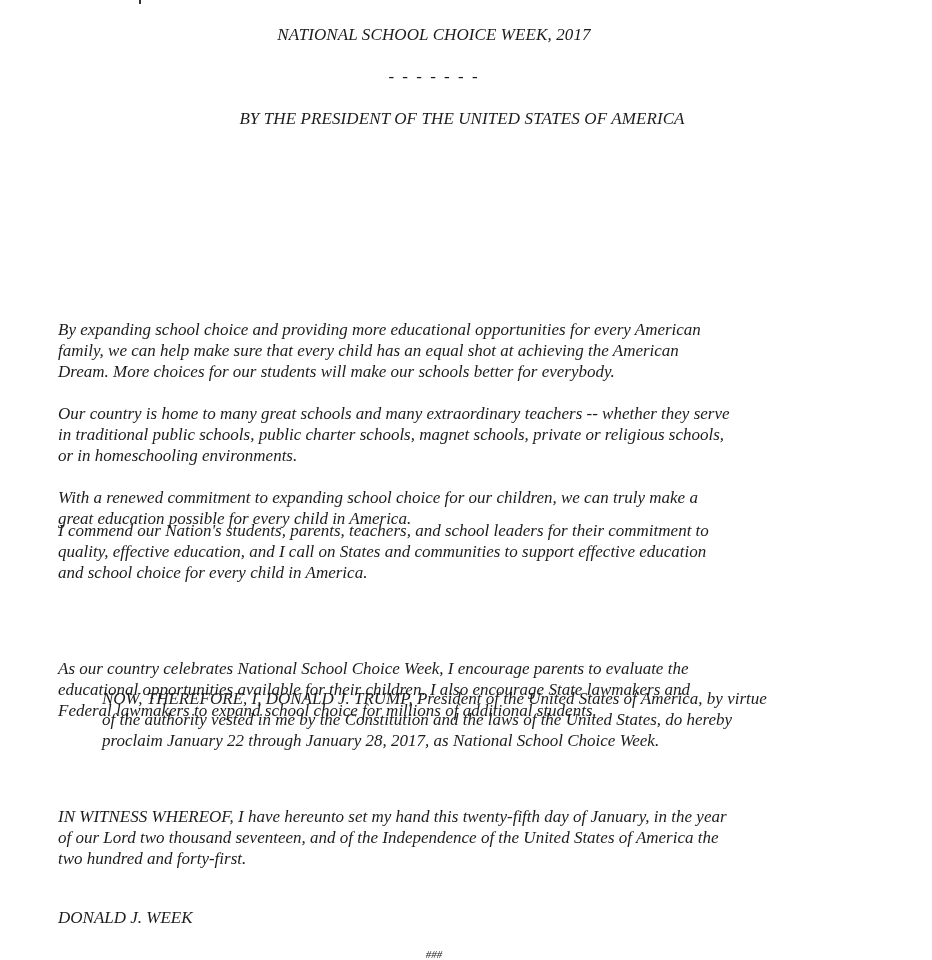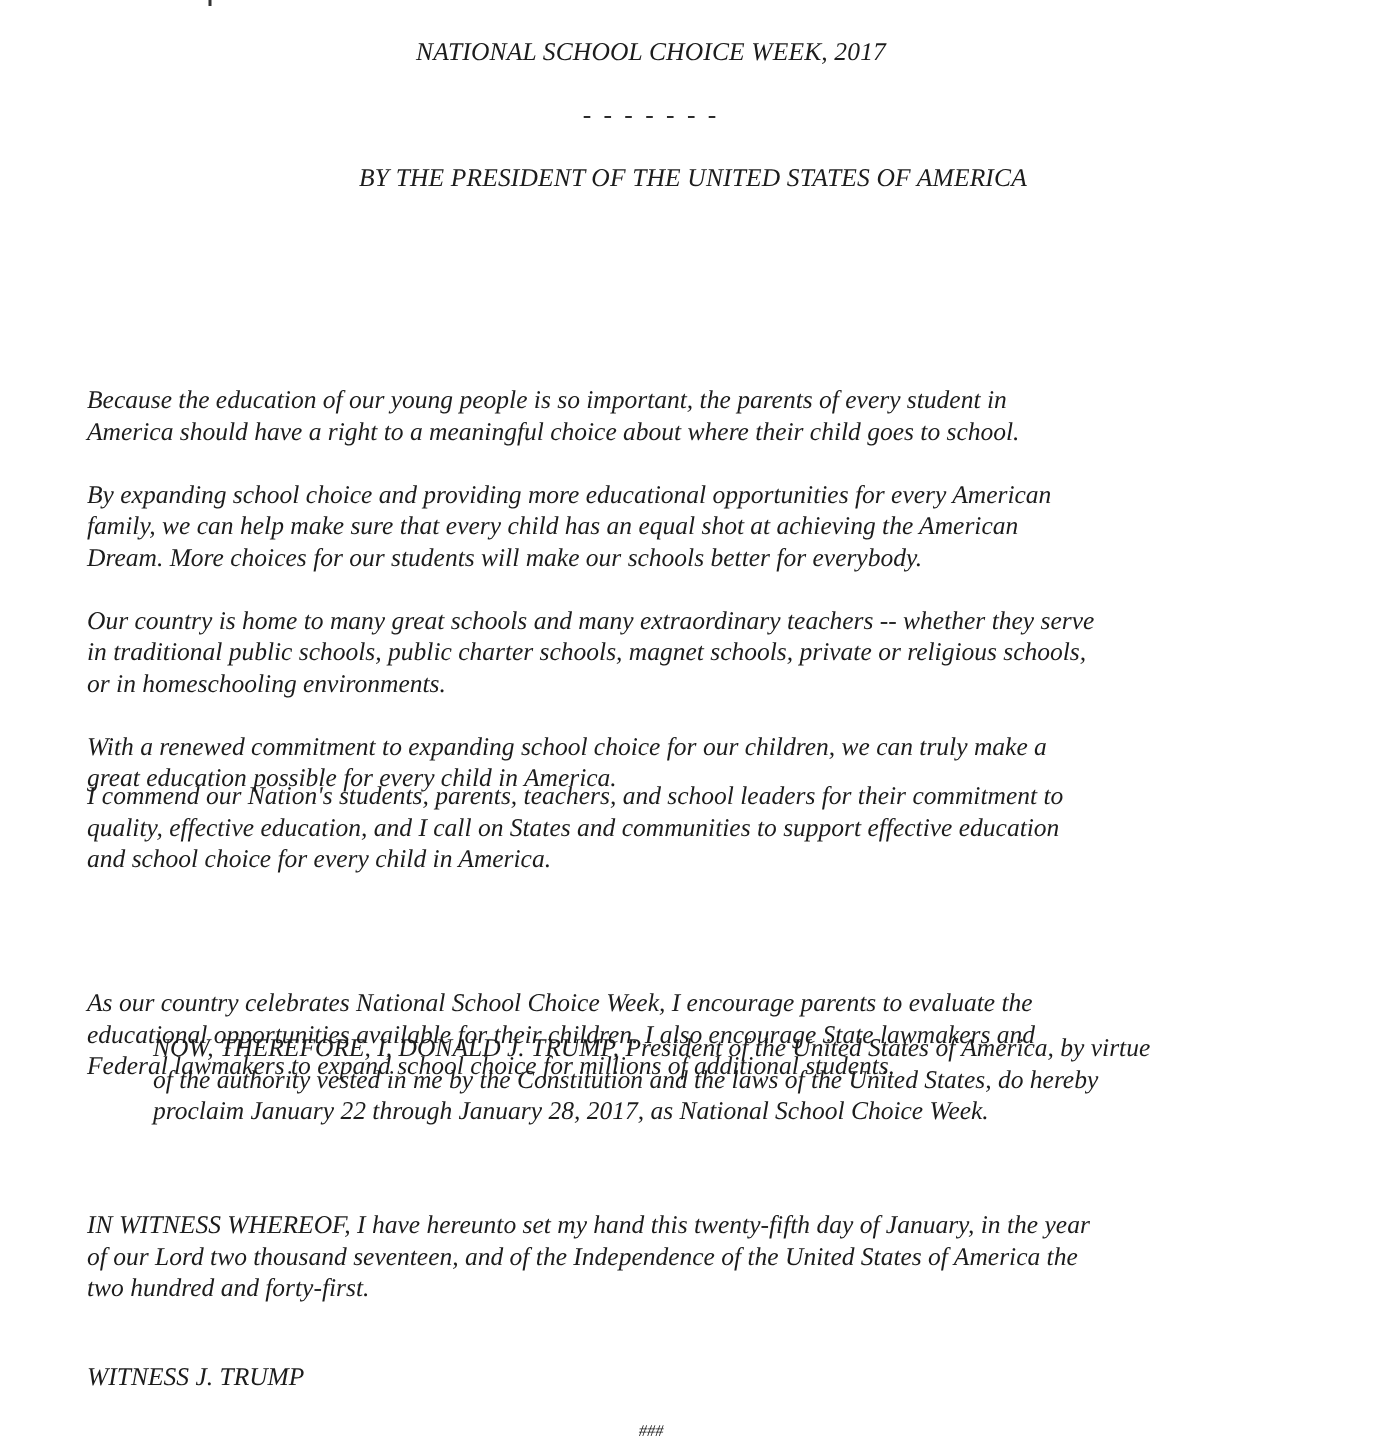--- a/index.html
+++ b/index.html
@@ -79,22 +79,20 @@
 </head>
 <body>
 
 <div class="page">
   <div class="frag"></div>
 
   <div class="center title">NATIONAL SCHOOL CHOICE WEEK, 2017</div>
   <div class="center dashes">- - - - - - -</div>
   <div class="center byline">BY THE PRESIDENT OF THE UNITED STATES OF AMERICA</div>
 
-  <p class="para p2">Because the education of our young people is so important, the parents of every student in
-America should have a right to a meaningful choice about where their child goes to school.</p>
   <p class="para p3">By expanding school choice and providing more educational opportunities for every American
 family, we can help make sure that every child has an equal shot at achieving the American
 Dream.  More choices for our students will make our schools better for everybody.</p>
   <p class="para p4">Our country is home to many great schools and many extraordinary teachers -- whether they serve
 in traditional public schools, public charter schools, magnet schools, private or religious schools,
 or in homeschooling environments.</p>
   <p class="para p5">With a renewed commitment to expanding school choice for our children, we can truly make a
 great education possible for every child in America.</p>
   <p class="para p6">I commend our Nation's students, parents, teachers, and school leaders for their commitment to
 quality, effective education, and I call on States and communities to support effective education
@@ -102,15 +100,15 @@
   <p class="para p7">As our country celebrates National School Choice Week, I encourage parents to evaluate the
 educational opportunities available for their children.  I also encourage State lawmakers and
 Federal lawmakers to expand school choice for millions of additional students.</p>
   <p class="para p8">NOW, THEREFORE, I, DONALD J. TRUMP, President of the United States of America, by virtue
 of the authority vested in me by the Constitution and the laws of the United States, do hereby
 proclaim January 22 through January 28, 2017, as National School Choice Week.</p>
   <p class="para p9">IN WITNESS WHEREOF, I have hereunto set my hand this twenty-fifth day of January, in the year
 of our Lord two thousand seventeen, and of the Independence of the United States of America the
 two hundred and forty-first.</p>
 
-  <div class="signature">WITNESS J. TRUMP</div>
+  <div class="signature">DONALD J. WEEK</div>
   <div class="endmark">###</div>
 </div>
 
 </body></html>

